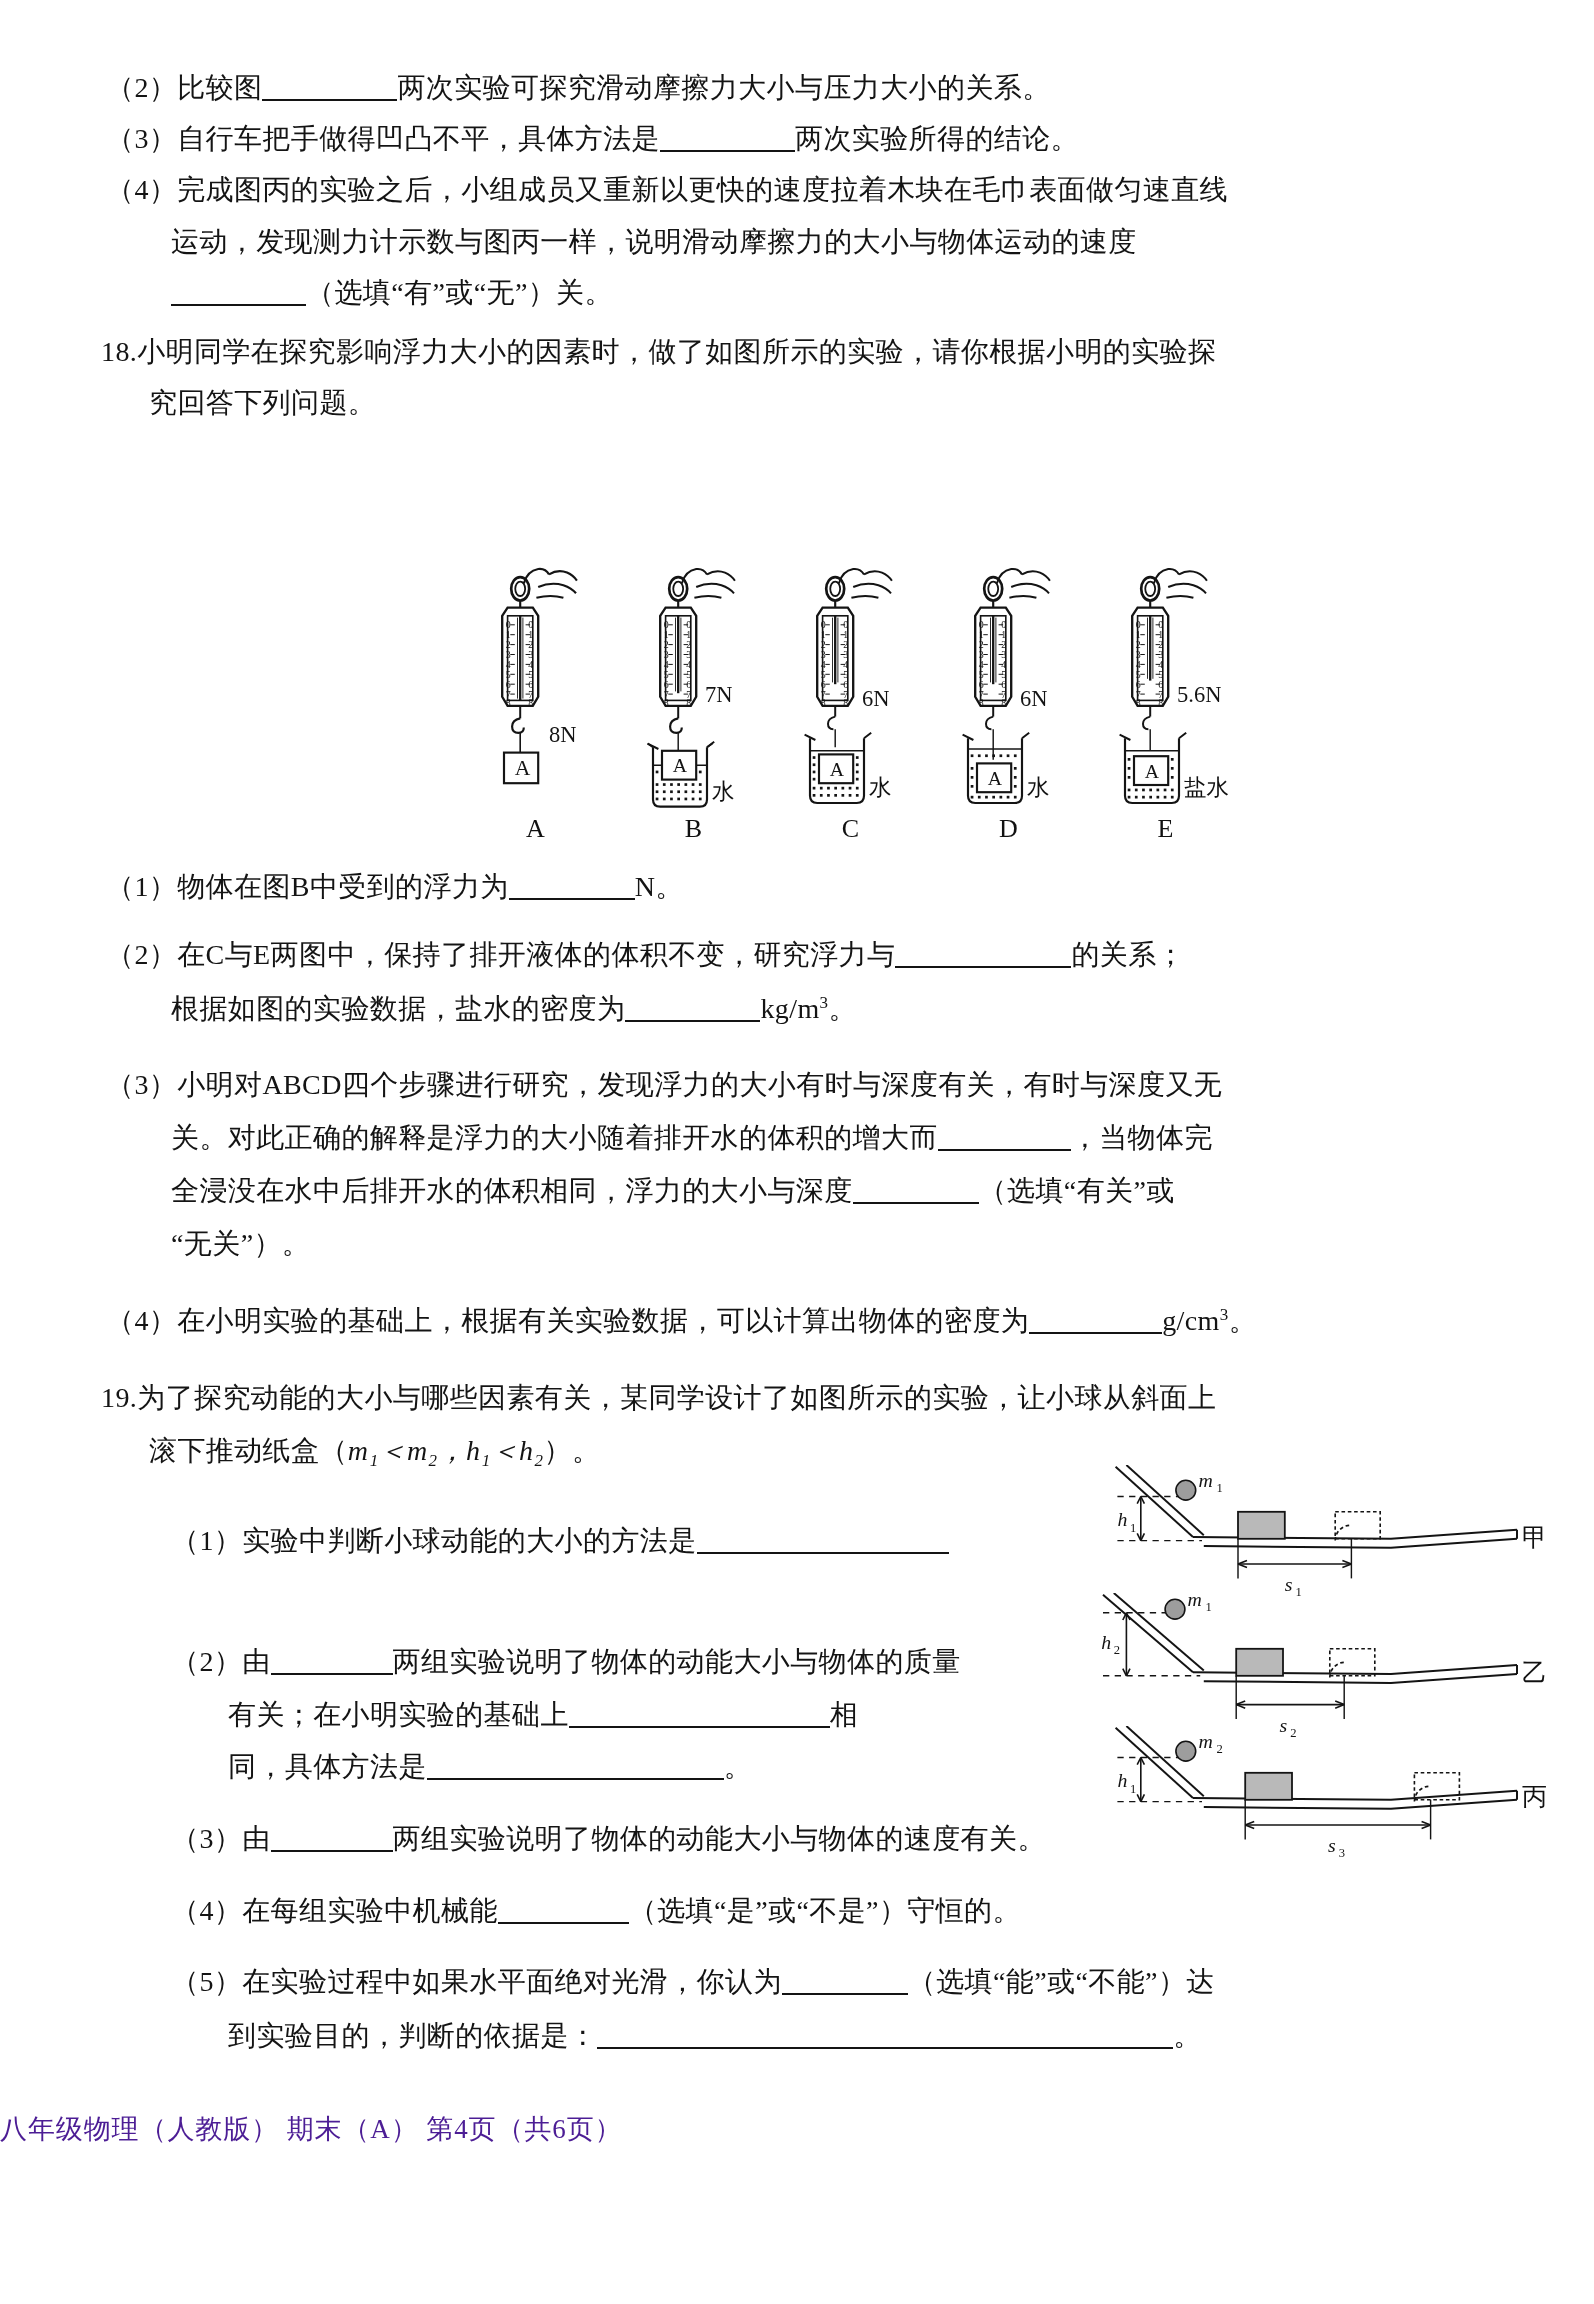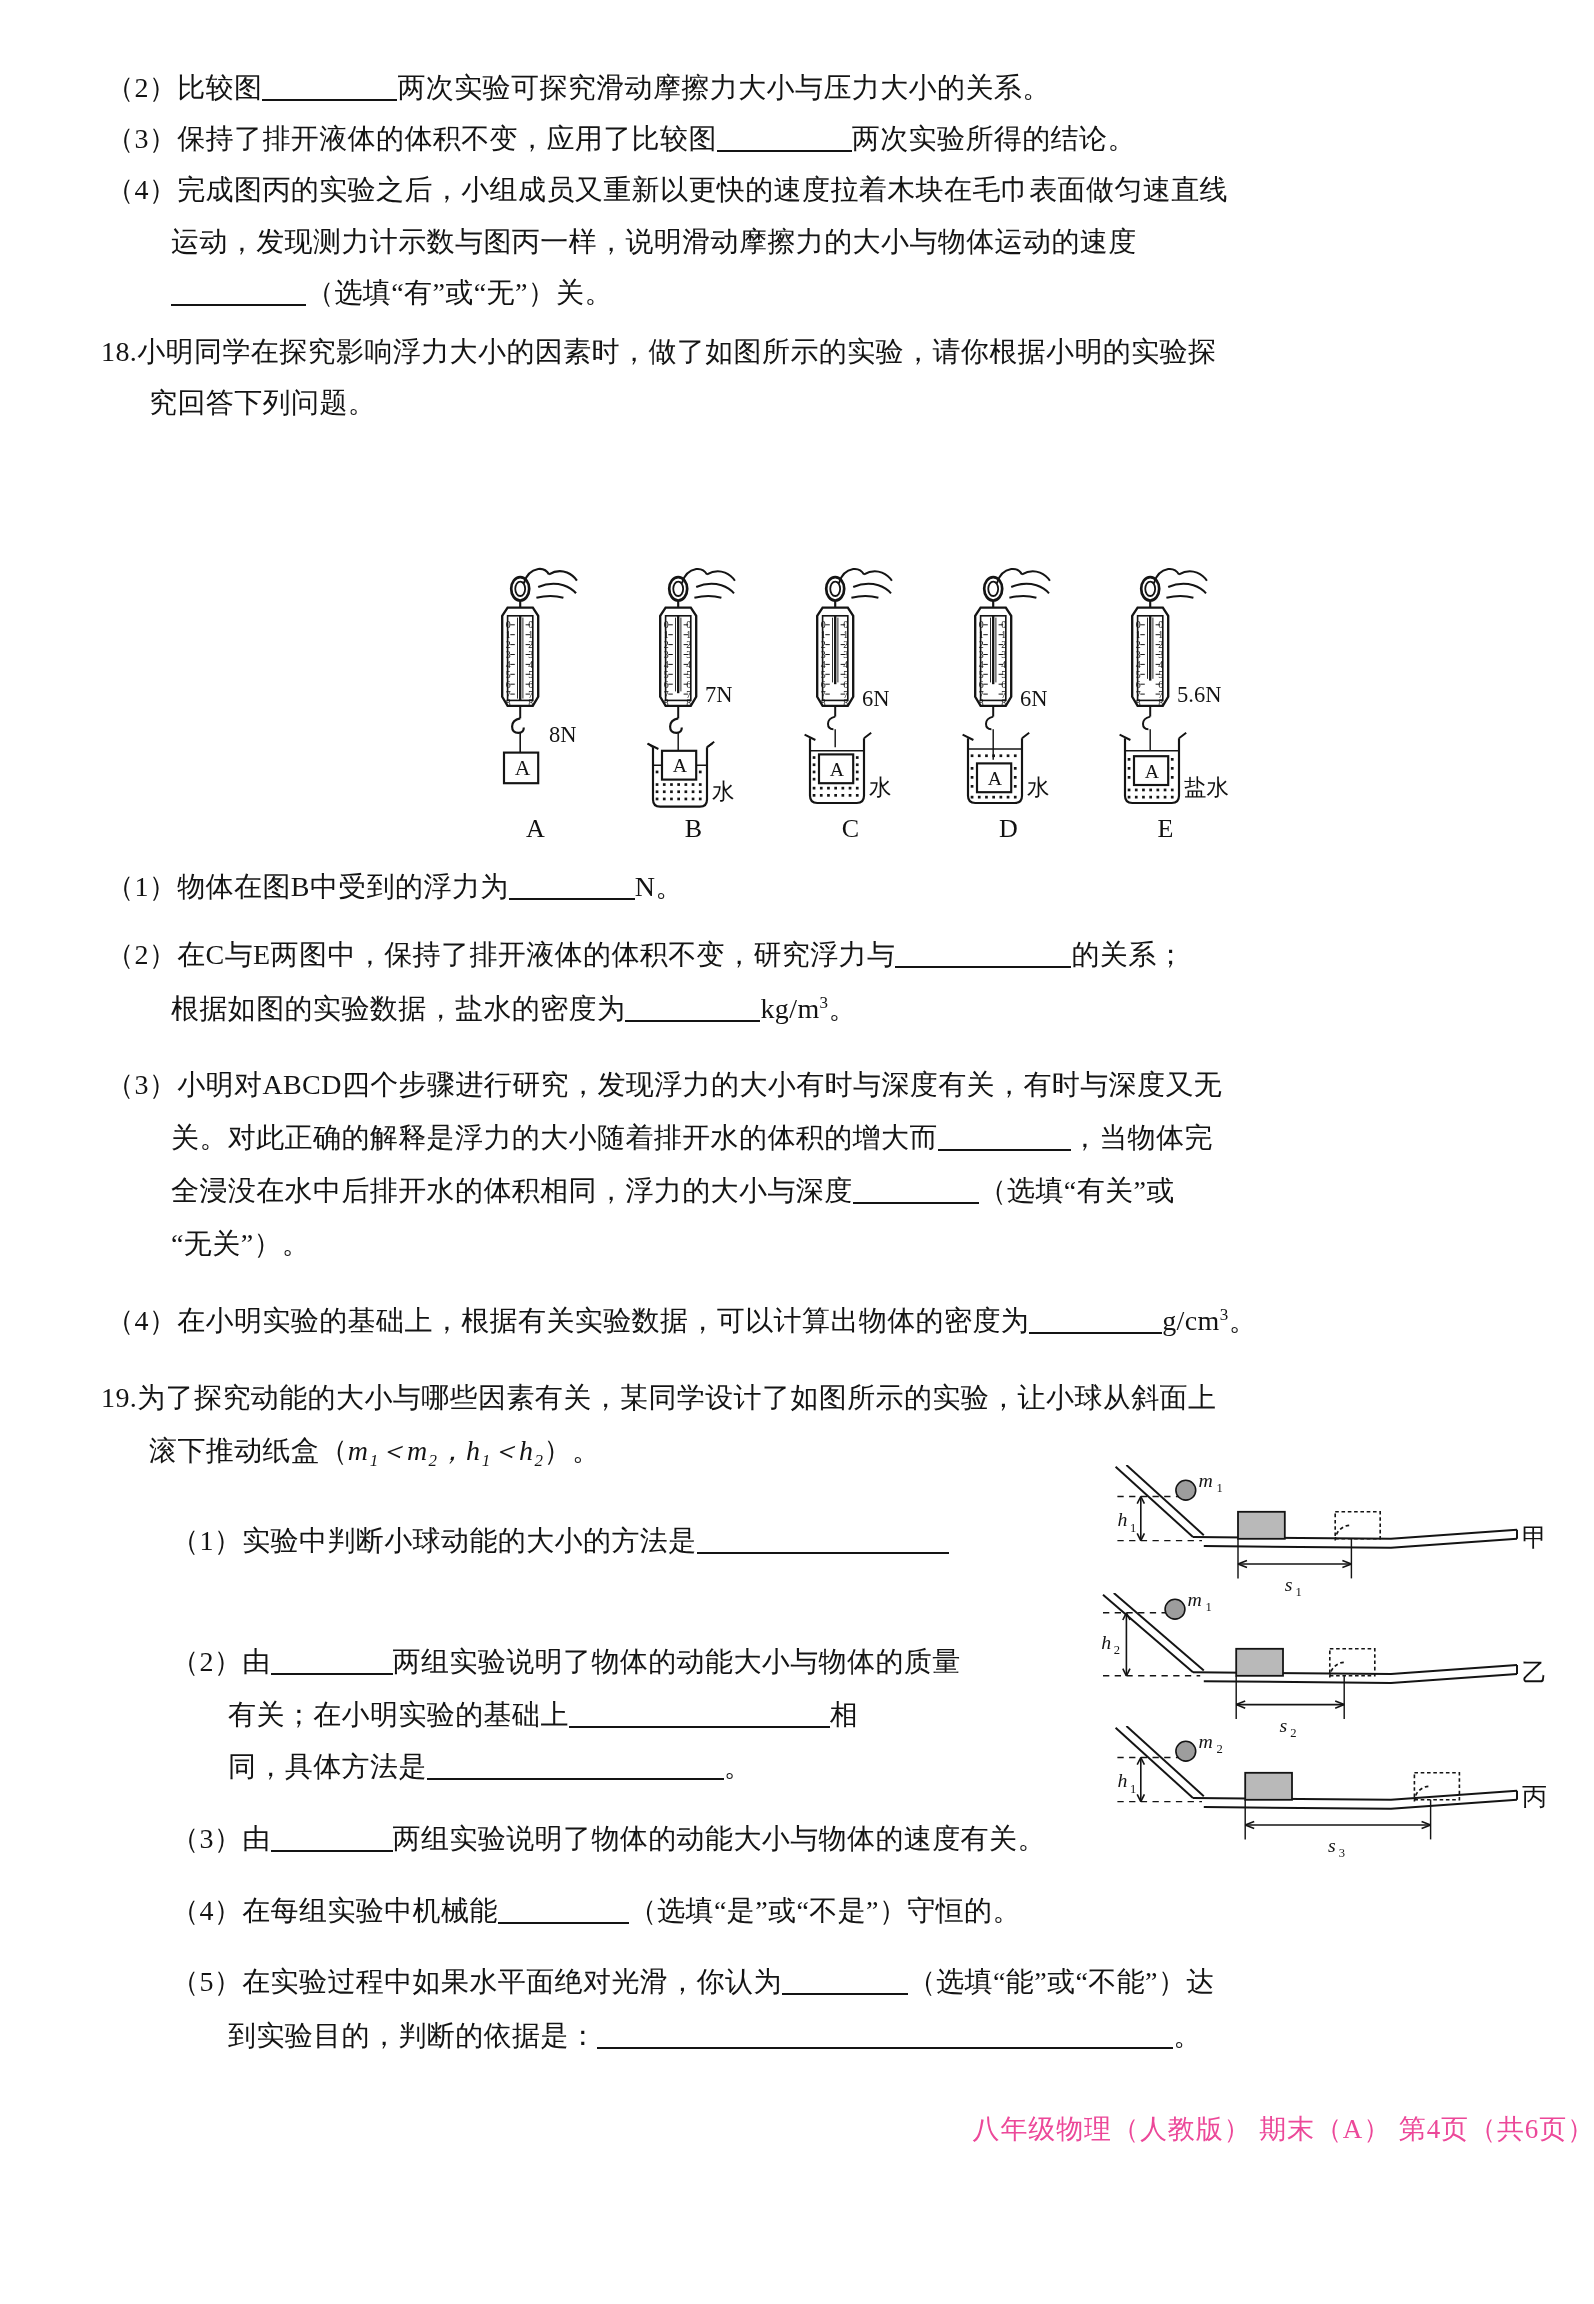--- a/index.html
+++ b/index.html
@@ -47,24 +47,24 @@
     line-height: 0;
   }
   .ital { font-style: italic; }
 
   
   .footer {
     position: absolute;
     left: 0;
     top: 2111px;
     width: 1595px;
-    text-align: right;
+    text-align: left;
     font-size: 27px;
     letter-spacing: 0.9px;
-    color: #ec4899;
+    color: #4c1d95;
   }
 
   
   .fig18 {
     position: absolute;
     left: 468px;
     top: 551px;
     width: 792px;
     height: 297px;
   }
@@ -116,21 +116,21 @@
 </head>
 <body>
 
 <div class="page">
 
   <div class="qline" style="left:106px; top:74px;">
     <span>（2）</span><span>比较图</span><span class="blank" style="width:135px"></span><span>两次实验可探究滑动摩擦力大小与压力大小的关系。</span>
   </div>
 
   <div class="qline" style="left:106px; top:125px;">
-    <span>（3）</span><span>保持了排开液体的体积不变，应用了比较图</span><span class="blank" style="width:135px"></span><span>两次实验所得的结论。</span>
+    <span>（3）</span><span>自行车把手做得凹凸不平，具体方法是</span><span class="blank" style="width:135px"></span><span>两次实验所得的结论。</span>
   </div>
 
   <div class="qline" style="left:106px; top:176px;">
     <span>（4）</span><span>完成图丙的实验之后，小组成员又重新以更快的速度拉着木块在毛巾表面做匀速直线</span>
   </div>
   <div class="qline" style="left:171px; top:228px;">
     <span>运动，发现测力计示数与图丙一样，说明滑动摩擦力的大小与物体运动的速度</span>
   </div>
   <div class="qline" style="left:171px; top:279px;">
     <span class="blank" style="width:135px"></span><span>（选填“有”或“无”）关。</span>

